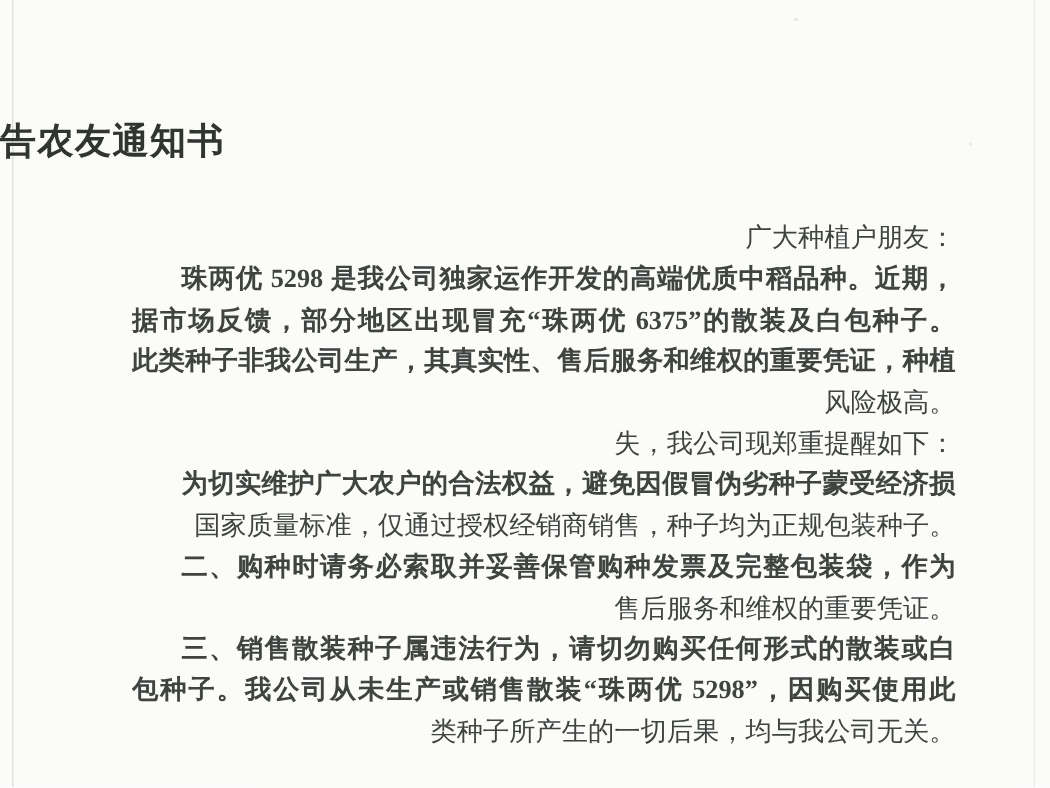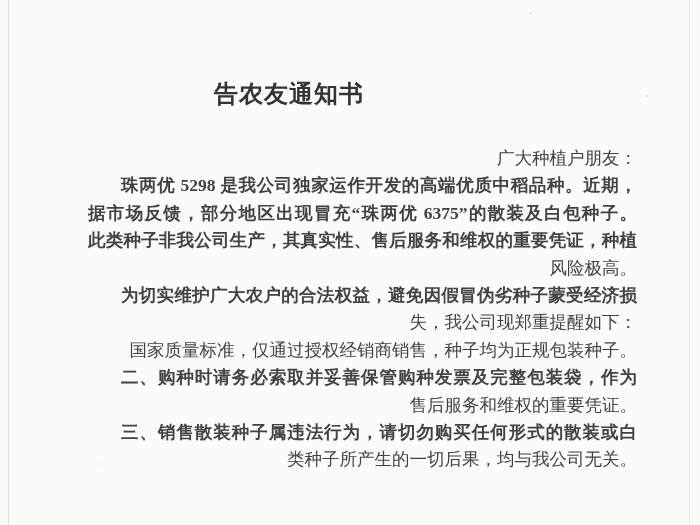--- a/index.html
+++ b/index.html
@@ -39,21 +39,21 @@
   }
   .speck.s1 { left: 529px; top: 12px;  width: 3px; height: 2px; }
   .speck.s2 { left: 646px; top: 95px;  width: 2px; height: 2px; }
   .speck.s3 { left: 100px; top: 463px; width: 2px; height: 2px; opacity:.7; }
   .title {
     position: absolute;
     left: 0;
     top: 78px;
     width: 578px;
     margin: 0;
-    text-align: center;
+    text-align: left;
     font-size: 24px;
     font-weight: 700;
     letter-spacing: 1px;
     color: var(--ink-title, #303532);
   }
   .body-block {
     position: absolute;
     left: 88px;
     top: 145px;
     width: 549px;
@@ -91,25 +91,26 @@
   <h1 class="title">告农友通知书</h1>
 
   <div class="body-block">
     <div class="ln">广大种植户朋友：</div>
 
     <div class="ln ind jf">珠两优 5298 是我公司独家运作开发的高端优质中稻品种。近期，</div>
     <div class="ln jf">据市场反馈，部分地区出现冒充“珠两优 6375”的散装及白包种子。</div>
     <div class="ln jf">此类种子非我公司生产，其真实性、售后服务和维权的重要凭证，种植</div>
     <div class="ln">风险极高。</div>
 
+    <div class="ln">失，我公司现郑重提醒如下：</div>
     <div class="ln ind jf">为切实维护广大农户的合法权益，避免因假冒伪劣种子蒙受经济损</div>
-    <div class="ln">失，我公司现郑重提醒如下：</div>
 
     <div class="ln">国家质量标准，仅通过授权经销商销售，种子均为正规包装种子。</div>
 
     <div class="ln ind jf">二、购种时请务必索取并妥善保管购种发票及完整包装袋，作为</div>
     <div class="ln">售后服务和维权的重要凭证。</div>
 
     <div class="ln ind jf">三、销售散装种子属违法行为，请切勿购买任何形式的散装或白</div>
+    <div class="ln jf">包种子。我公司从未生产或销售散装“珠两优 5298”，因购买使用此</div>
     <div class="ln">类种子所产生的一切后果，均与我公司无关。</div>
   </div>
 
 </div>
 
 </body></html>

